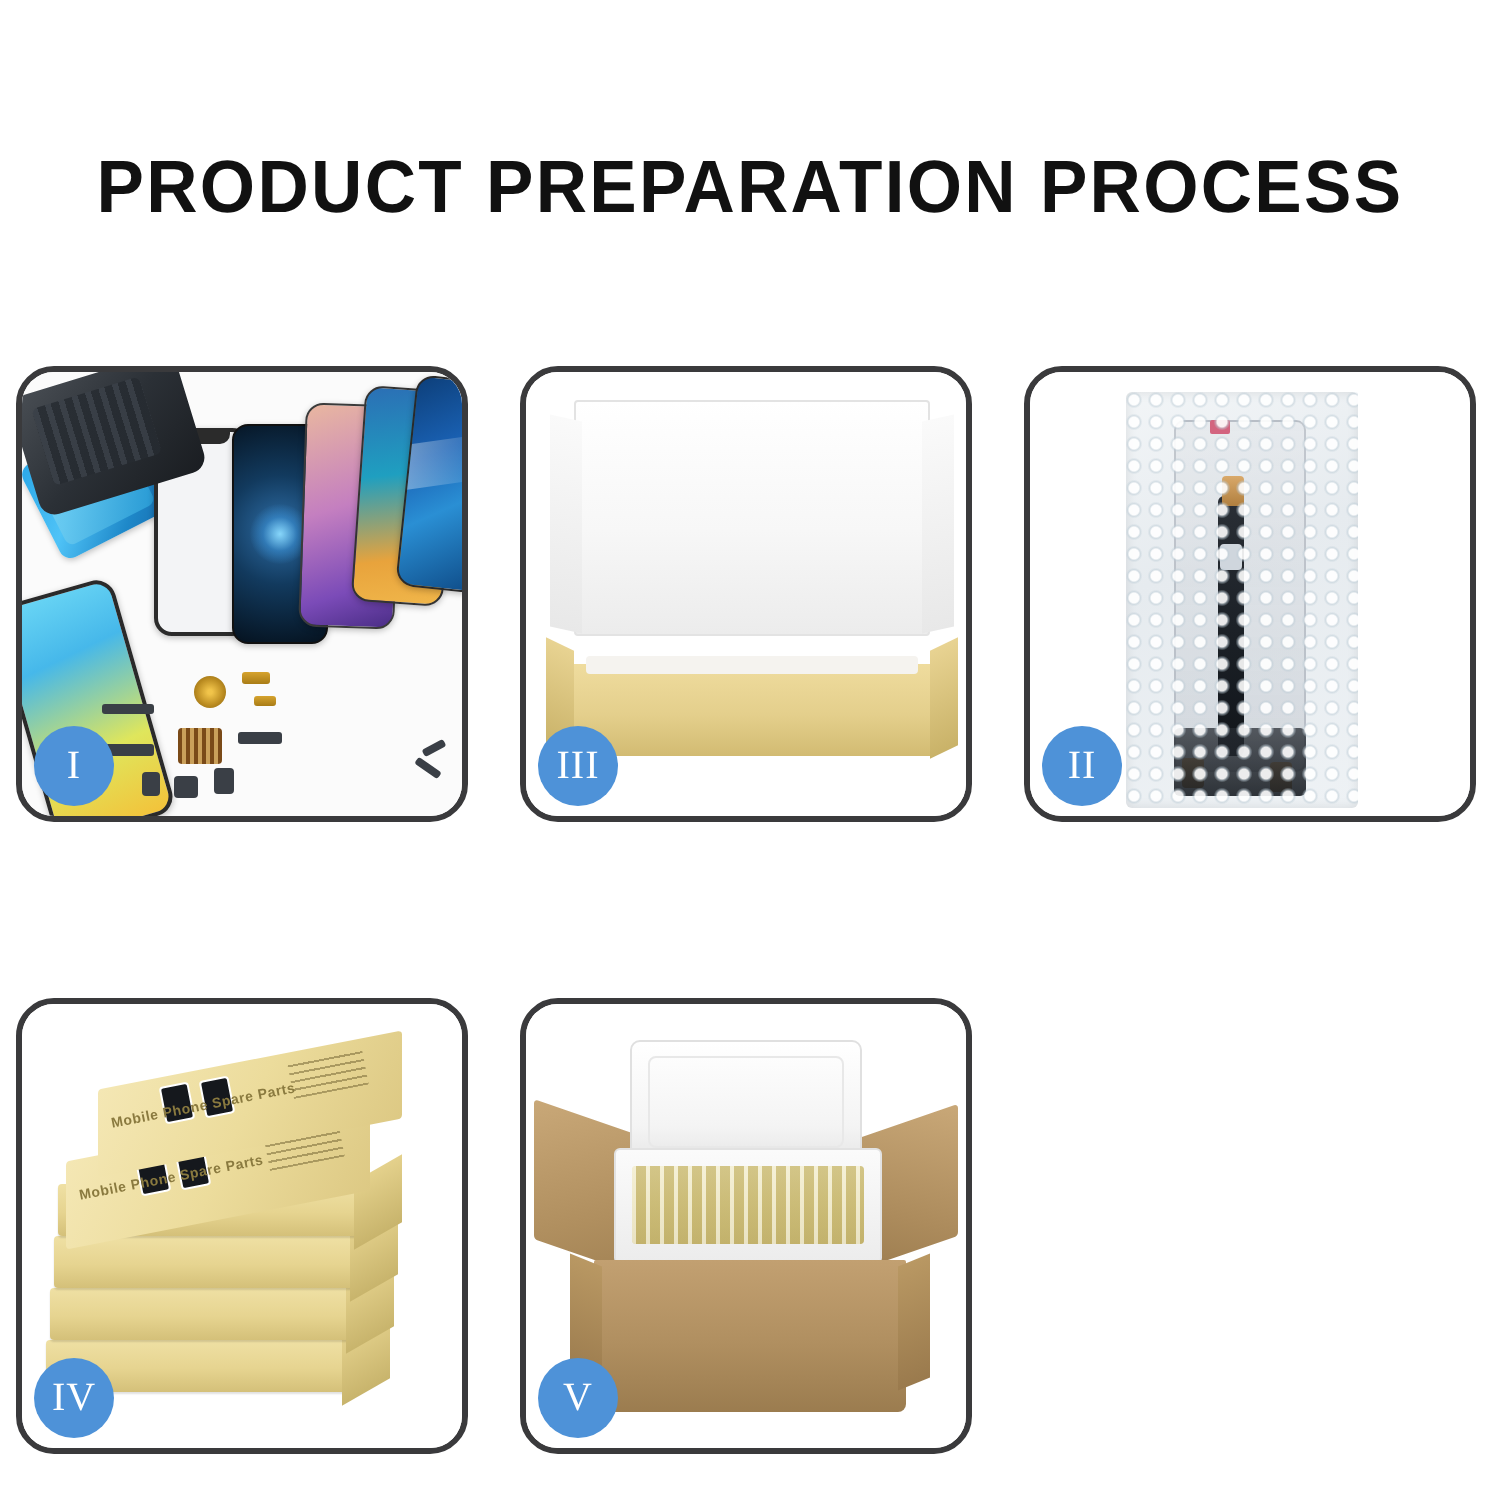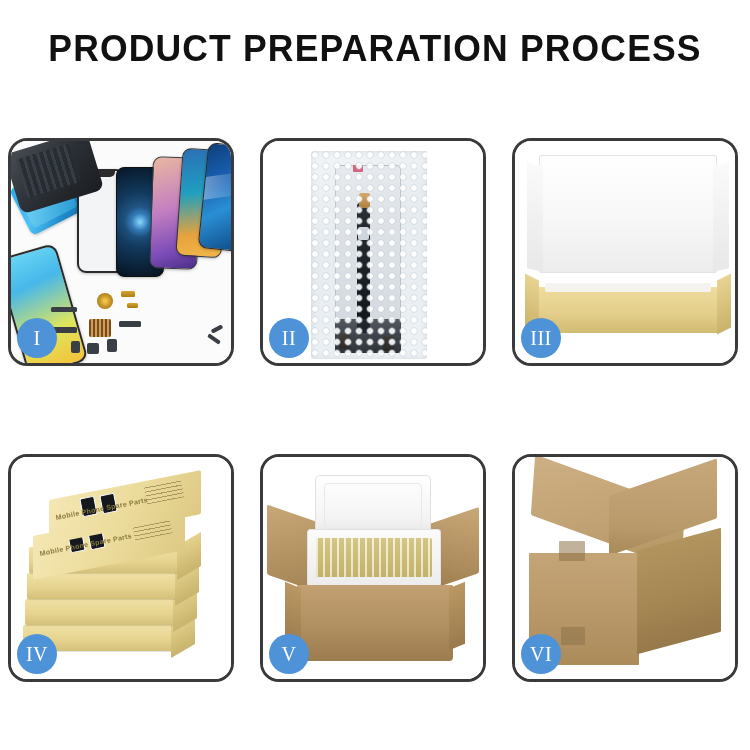--- a/index.html
+++ b/index.html
@@ -5,21 +5,21 @@
   * { margin:0; padding:0; box-sizing:border-box; }
   html, body {
     width:750px; height:750px;
     background:#ffffff;
     font-family:"Liberation Sans", sans-serif;
     overflow:hidden;
   }
   .page { position:relative; width:750px; height:750px; background:#fff; }
 
   
-  .header { padding-top:30px; text-align:center; }
+  .header { padding-top:30px; text-align:center;margin-top:45px; }
   .title {
     font-family:"Liberation Sans", sans-serif;
     font-weight:700;
     font-size:37px;
     letter-spacing:1.2px;
     color:#111111;
     transform:scaleX(0.96);
     line-height:1.05;
   }
   .subtitle {
@@ -402,46 +402,46 @@
         <div class="part" style="left:76px; top:202px; width:12px; height:11px; border-radius:2px;"></div>
         <div class="part" style="left:96px; top:198px; width:10px; height:13px; border-radius:2px;"></div>
         <div class="part" style="left:108px; top:180px; width:22px; height:6px;"></div>
         <div class="part" style="left:196px; top:196px; width:14px; height:4px; transform:rotate(35deg);"></div>
         <div class="part" style="left:200px; top:186px; width:12px; height:4px; transform:rotate(-28deg);"></div>
       </div>
       <div class="badge">I</div>
     </div>
 
     <div class="panel">
+      <div class="panel-inner p3">
+        <div class="box3-lid"></div>
+        <div class="box3-foam"></div>
+        <div class="box3-innerlip"></div>
+        <div class="box3-base"></div>
+      </div>
+      <div class="badge">III</div>
+    </div>
+
+    <div class="panel">
       <div class="panel-inner p2">
         <div class="bubble-bag">
           <div class="lcd-strip"></div>
           <div class="flex-cable"></div>
           <div class="conn-tan" style="left:48px; top:42px;"></div>
           <div class="conn-tan" style="left:28px; bottom:10px;"></div>
           <div class="conn-tan" style="left:72px; bottom:8px;"></div>
           <div class="bottom-cluster"></div>
           <div class="pink-tag"></div>
           <div class="bubbles"></div>
         </div>
       </div>
       <div class="badge">II</div>
     </div>
 
     <div class="panel">
-      <div class="panel-inner p3">
-        <div class="box3-lid"></div>
-        <div class="box3-foam"></div>
-        <div class="box3-innerlip"></div>
-        <div class="box3-base"></div>
-      </div>
-      <div class="badge">III</div>
-    </div>
-
-    <div class="panel">
       <div class="panel-inner p4">
         <div class="stack">
 
           <div class="sbox" style="left:8px; top:150px;"></div>
           <div class="sbox" style="left:10px; top:124px;"></div>
           <div class="sbox" style="left:12px; top:98px;"></div>
           <div class="sbox" style="left:14px; top:72px;"></div>
 
           <div class="sbox-top" style="left:18px; top:46px;"></div>
           <div class="scr" style="left:54px; top:58px;"></div>
@@ -466,26 +466,15 @@
         <div class="flapR"></div>
         <div class="foam-lid"></div>
         <div class="foam-box">
           <div class="foam-cavity"></div>
         </div>
         <div class="carton-body"></div>
       </div>
       <div class="badge">V</div>
     </div>
 
-    <div class="panel">
-      <div class="panel-inner p6">
-        <div class="c6-top"></div>
-        <div class="c6-top2"></div>
-        <div class="c6-front"></div>
-        <div class="c6-side"></div>
-        <div class="c6-tape" style="left:44px; top:84px; width:26px; height:20px;"></div>
-        <div class="c6-tape" style="left:46px; top:170px; width:24px; height:18px;"></div>
-      </div>
-      <div class="badge">VI</div>
-    </div>
 
   </div>
 </div>
 
 </body></html>

